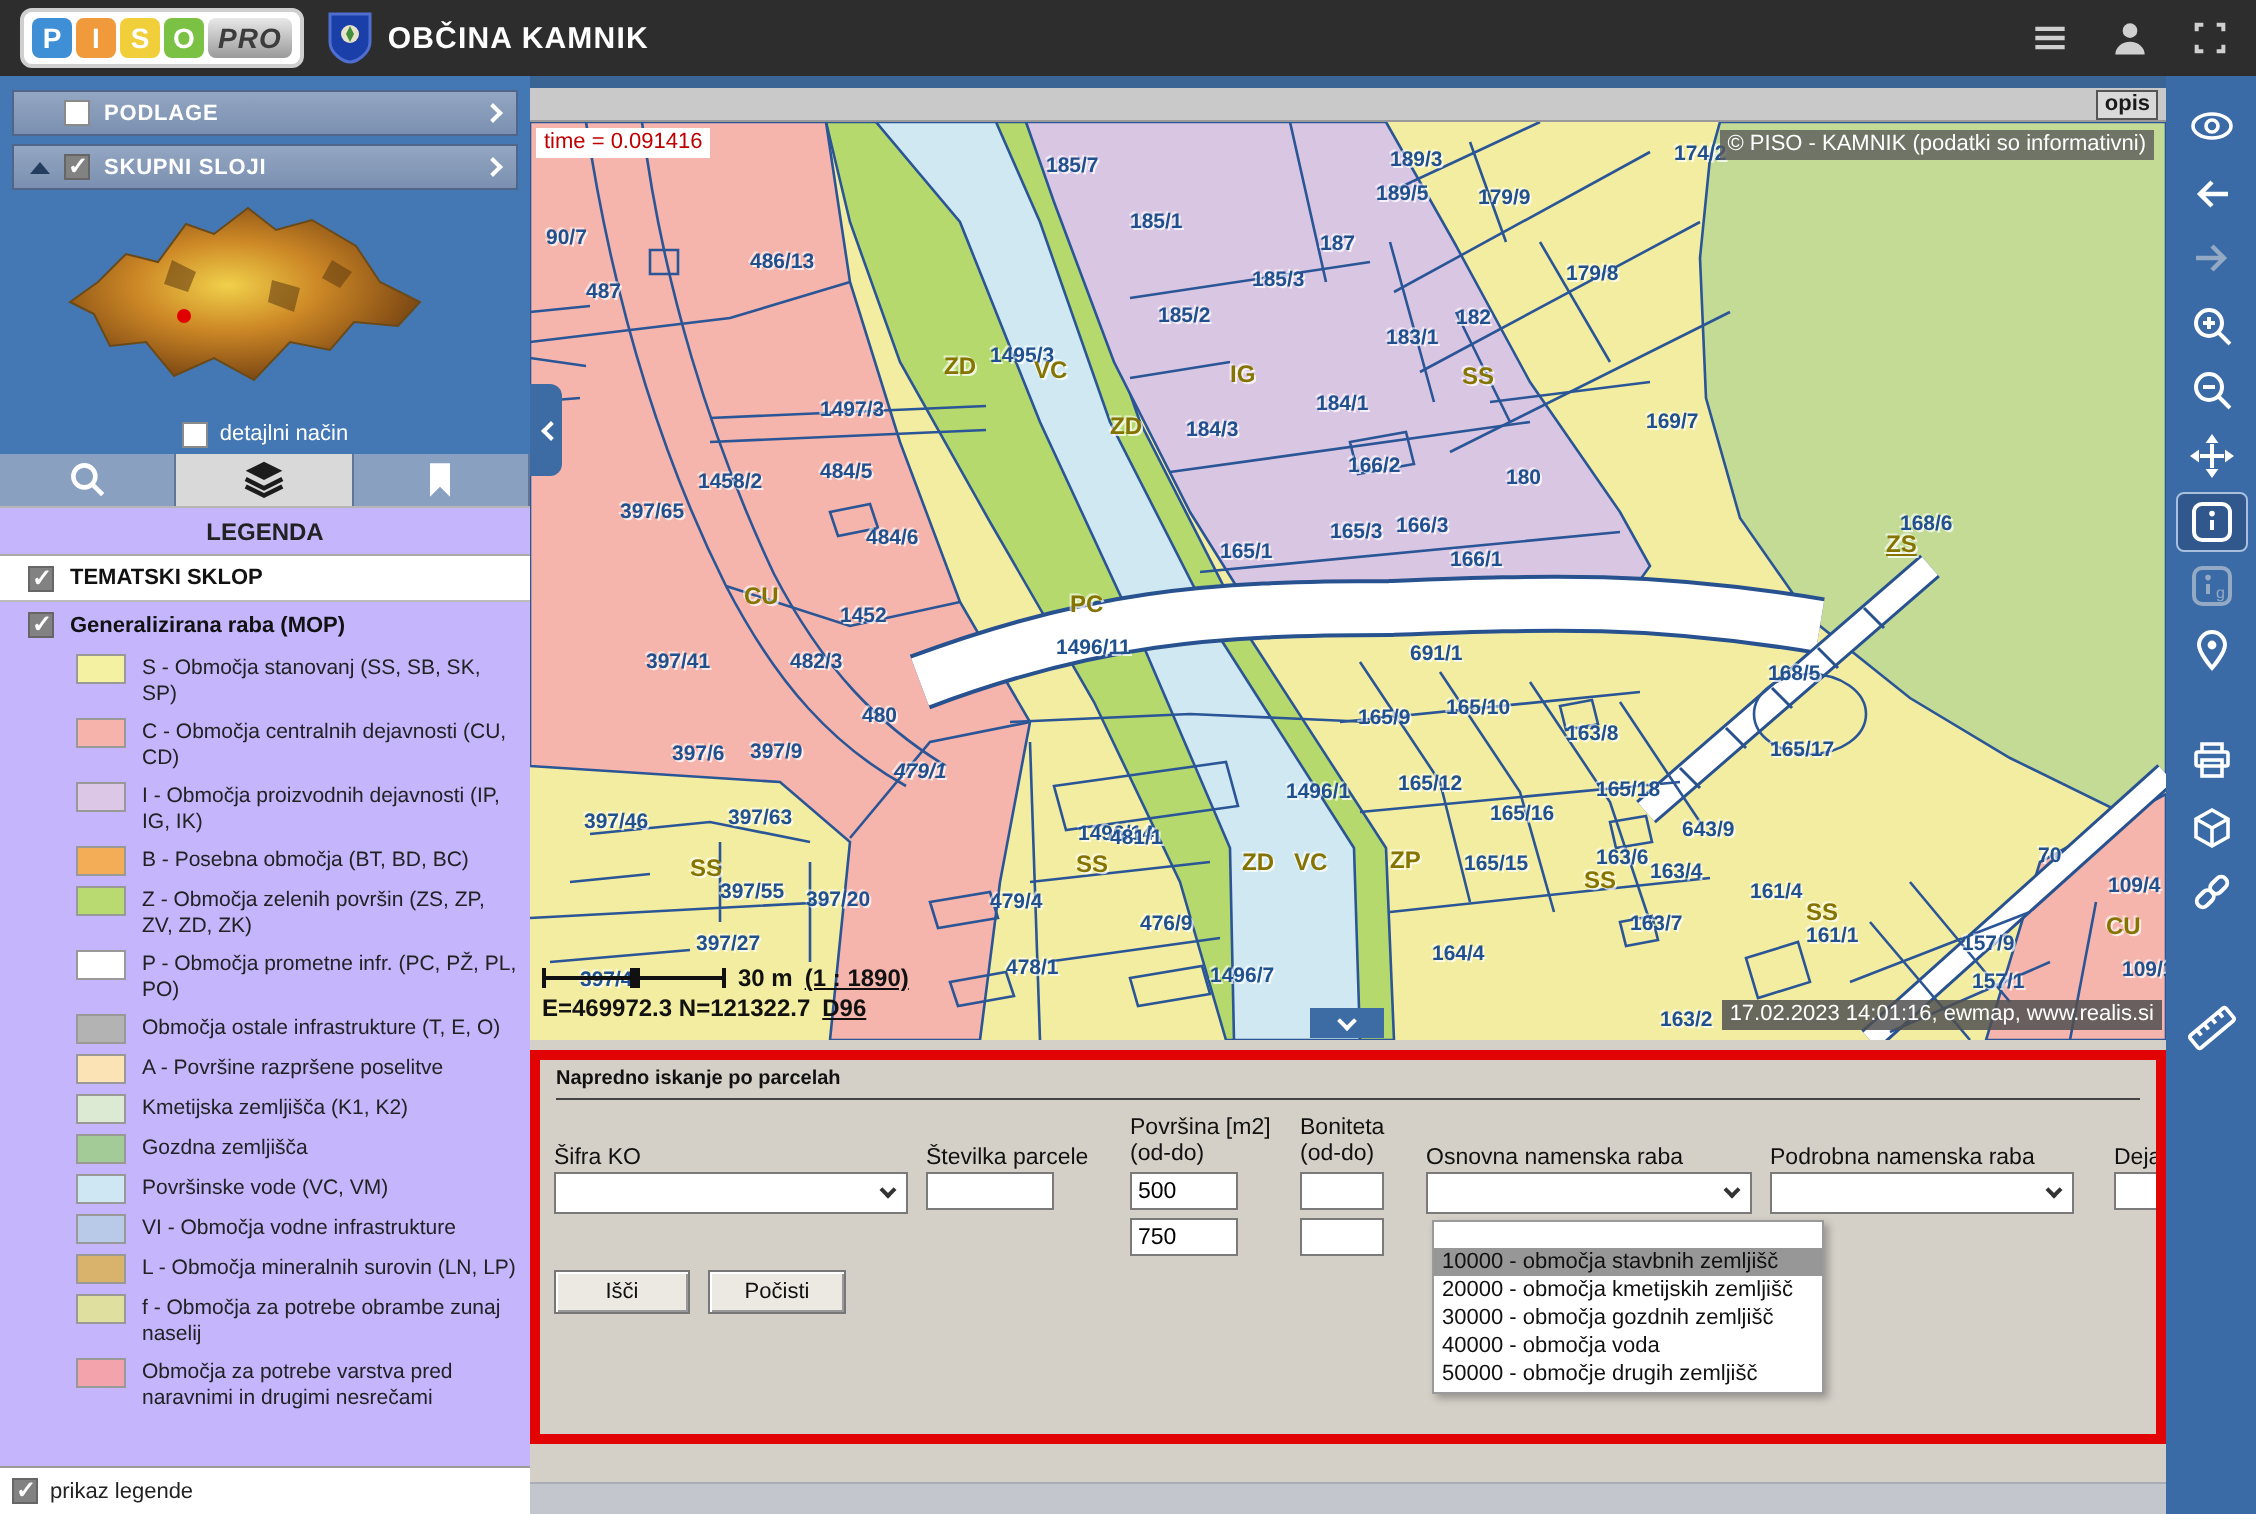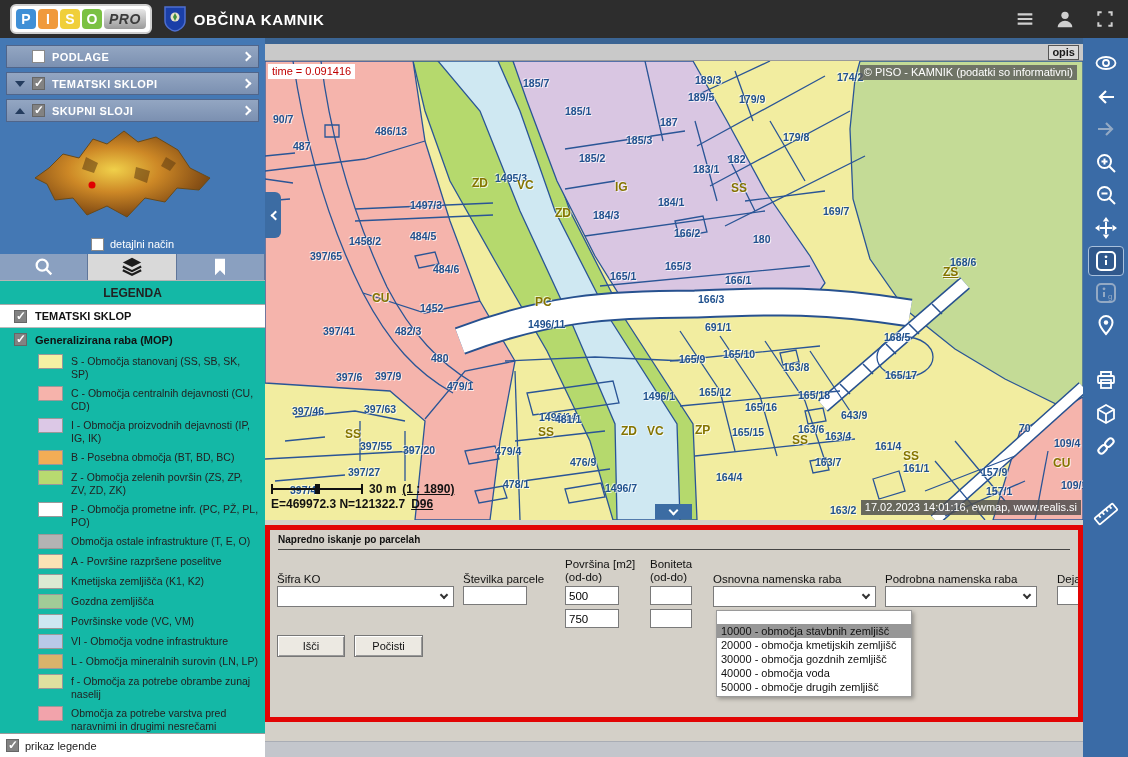--- a/index.html
+++ b/index.html
@@ -26,21 +26,21 @@
   .cb{width:13px;height:13px;background:#fff;border:1px solid #8a8a8a;display:inline-block;position:relative;flex:none;cursor:pointer}
   .cb.checked{background:#828282;border-color:#666}
   .cb.checked::after{content:"\2713";position:absolute;left:1px;top:-2px;color:#fff;font-size:12px;font-weight:bold}
   .chev{width:7px;height:7px;border-top:2px solid #fff;border-right:2px solid #fff;display:inline-block}
   .chev.r{transform:rotate(45deg);margin-left:auto}
   .overview{height:112px;position:relative;flex:none}
   .detrow{height:20px;display:flex;align-items:center;justify-content:center;gap:6px;color:#fff;font-size:11px}
   .tabs{height:26px;display:flex;flex:none}
   .tab{flex:1;display:flex;align-items:center;justify-content:center;background:#8aa0c0;border-right:1px solid #5f769a;cursor:pointer}
   .tab.active{background:#d9d9d9}
-  .legend{flex:1;background:#14b8a6;overflow:hidden;margin-bottom:24px;border-top:1px solid #b5b5b5}
+  .legend{flex:1;background:#c4b5fd;overflow:hidden;margin-bottom:24px;border-top:1px solid #b5b5b5}
   .leg-title{text-align:center;font-weight:bold;font-size:12px;color:#222;padding:5px 0 4px;border-bottom:1px solid #aaa}
   .leg-group{display:flex;align-items:center;gap:8px;font-weight:bold;font-size:11px;color:#111;padding:0 0 0 14px;height:23px}
   .leg-group.white{background:#fff;border-bottom:1px solid #bbb}
   .leg-row{display:flex;align-items:flex-start;gap:8px;padding:3px 6px 2px 38px;font-size:10.5px;color:#222;line-height:13px}
   .swatch{width:25px;height:15px;border:1px solid #999;flex:none}
   .leg-label{padding-top:1px}
   .legtoggle{position:absolute;left:0;bottom:0;width:265px;height:24px;background:#fff;display:flex;align-items:center;gap:6px;padding:0 6px;font-size:11px;color:#222;border-top:1px solid #9a9a9a}
   
   .bcrumb{position:absolute;left:265px;top:44px;width:818px;height:17px;background:#c9c9c9;border-bottom:1px solid #9a9a9a;display:flex;align-items:center;padding:0 4px;font-size:11.5px;font-weight:bold;color:#1a1a1a;z-index:5}
   .opis{margin-left:auto;border:1px solid #555;background:#d9d9d9;font-size:11px;font-weight:bold;padding:0 3px;line-height:13px;cursor:pointer}
@@ -124,26 +124,20 @@
 </div>
 
 <div class="sidebar">
   <div class="acc">
     <span class="tri none"></span>
     <span class="cb"></span>
     <span>PODLAGE</span>
     <span class="chev r"></span>
   </div>
   <div class="acc">
-    <span class="tri down"></span>
-    <span class="cb checked"></span>
-    <span>TEMATSKI SKLOPI</span>
-    <span class="chev r"></span>
-  </div>
-  <div class="acc">
     <span class="tri up"></span>
     <span class="cb checked"></span>
     <span>SKUPNI SLOJI</span>
     <span class="chev r"></span>
   </div>
 
   <div class="overview">
     <svg width="200" height="104" viewBox="0 0 200 104" style="position:absolute;left:26px;top:5px">
       <defs>
         <radialGradient id="tg" cx="45%" cy="45%" r="65%">
@@ -338,21 +332,21 @@
       <span class="plabel" style="left: 145px; top: 169px;">484/5</span>
       <span class="plabel" style="left: 45px; top: 189px;">397/65</span>
       <span class="plabel" style="left: 168px; top: 202px;">484/6</span>
       <span class="plabel mz" style="left: 107px; top: 230px;">CU</span>
       <span class="plabel" style="left: 155px; top: 241px;">1452</span>
       <span class="plabel" style="left: 130px; top: 264px;">482/3</span>
       <span class="plabel" style="left: 58px; top: 264px;">397/41</span>
       <span class="plabel" style="left: 166px; top: 291px;">480</span>
       <span class="plabel" style="left: 71px; top: 310px;">397/6</span>
       <span class="plabel" style="left: 110px; top: 309px;">397/9</span>
-      <span class="plabel" style="left: 182px; top: 319px;">479/1</span>
+      <span class="plabel" style="left: 182px; top: 319px; font-style: italic;">479/1</span>
       <span class="plabel" style="left: 27px; top: 344px;">397/46</span>
       <span class="plabel" style="left: 99px; top: 342px;">397/63</span>
       <span class="plabel mz" style="left: 80px; top: 366px;">SS</span>
       <span class="plabel" style="left: 95px; top: 379px;">397/55</span>
       <span class="plabel" style="left: 138px; top: 383px;">397/20</span>
       <span class="plabel" style="left: 83px; top: 405px;">397/27</span>
       <span class="plabel" style="left: 25px; top: 423px;">397/4</span>
       <span class="plabel" style="left: 238px; top: 417px;">478/1</span>
       <span class="plabel" style="left: 230px; top: 384px;">479/4</span>
       <span class="plabel" style="left: 305px; top: 395px;">476/9</span>
@@ -393,21 +387,21 @@
       <span class="plabel" style="left: 796px; top: 418px;">109/1</span>
       <span class="plabel" style="left: 258px; top: 16px;">185/7</span>
       <span class="plabel" style="left: 300px; top: 44px;">185/1</span>
       <span class="plabel" style="left: 361px; top: 73px;">185/3</span>
       <span class="plabel" style="left: 314px; top: 91px;">185/2</span>
       <span class="plabel mz" style="left: 350px; top: 119px;">IG</span>
       <span class="plabel" style="left: 328px; top: 148px;">184/3</span>
       <span class="plabel" style="left: 393px; top: 135px;">184/1</span>
       <span class="plabel" style="left: 345px; top: 209px;">165/1</span>
       <span class="plabel" style="left: 400px; top: 199px;">165/3</span>
-      <span class="plabel" style="left: 433px; top: 196px; margin-top: 36px;">166/3</span>
+      <span class="plabel" style="left: 433px; top: 196px;">166/3</span>
       <span class="plabel" style="left: 409px; top: 166px;">166/2</span>
       <span class="plabel" style="left: 460px; top: 213px;">166/1</span>
       <span class="plabel" style="left: 230px; top: 111px;">1495/3</span>
       <span class="plabel mz" style="left: 207px; top: 115px;">ZD</span>
       <span class="plabel mz" style="left: 252px; top: 117px;">VC</span>
       <span class="plabel mz" style="left: 290px; top: 145px;">ZD</span>
       <span class="plabel" style="left: 430px; top: 13px;">189/3</span>
       <span class="plabel" style="left: 423px; top: 30px;">189/5</span>
       <span class="plabel" style="left: 474px; top: 32px;">179/9</span>
       <span class="plabel" style="left: 518px; top: 70px;">179/8</span>

